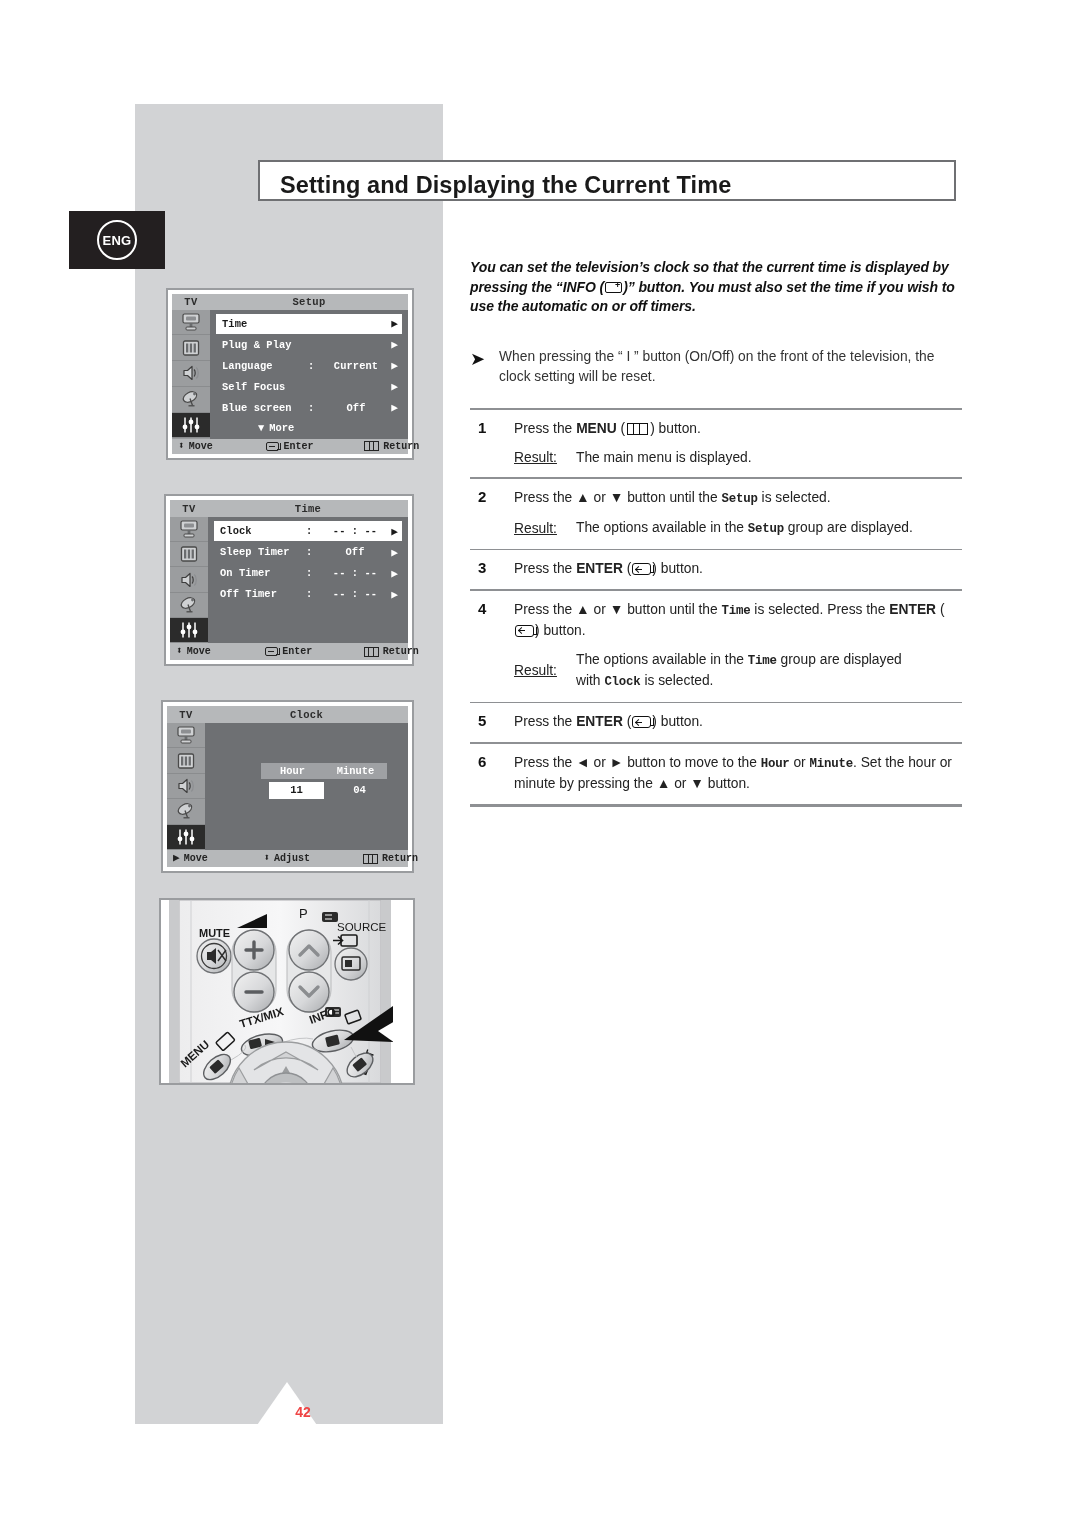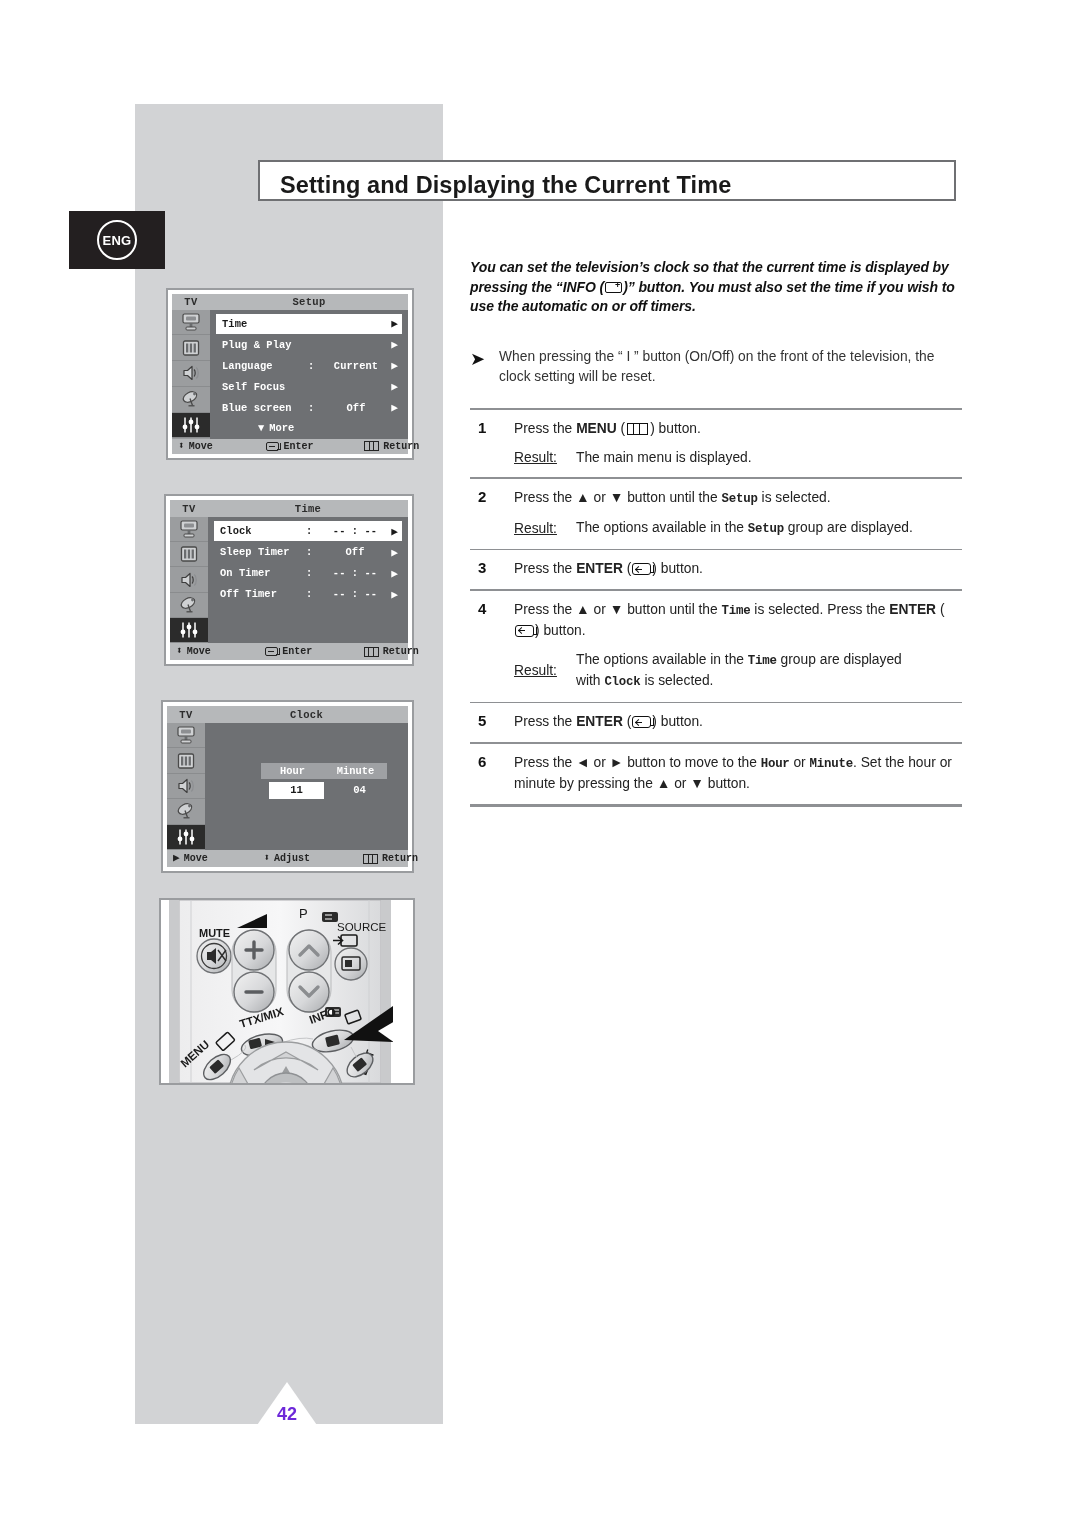--- a/index.html
+++ b/index.html
@@ -432,26 +432,26 @@
   .page-num .tri {
     position: absolute;
     left: 0; top: 0;
     width: 0; height: 0;
     border-left: 32px solid transparent;
     border-right: 32px solid transparent;
     border-bottom: 46px solid #ffffff;
   }
   .page-num .n {
     position: absolute;
-    left: 0; top: 22px;
+    left: 16px; top: 22px;
     width: 64px;
     text-align: center;
-    font-size: 18px;
-    font-weight: bold;
-    color: #6d28d9;
+    font-size: 14px;
+    font-weight: bold;
+    color: #ef4444;
   }
 </style>
 </head>
 <body>
 
 <div id="page">
 
   <div class="gray-col"></div>
 
   <div class="eng-badge">

